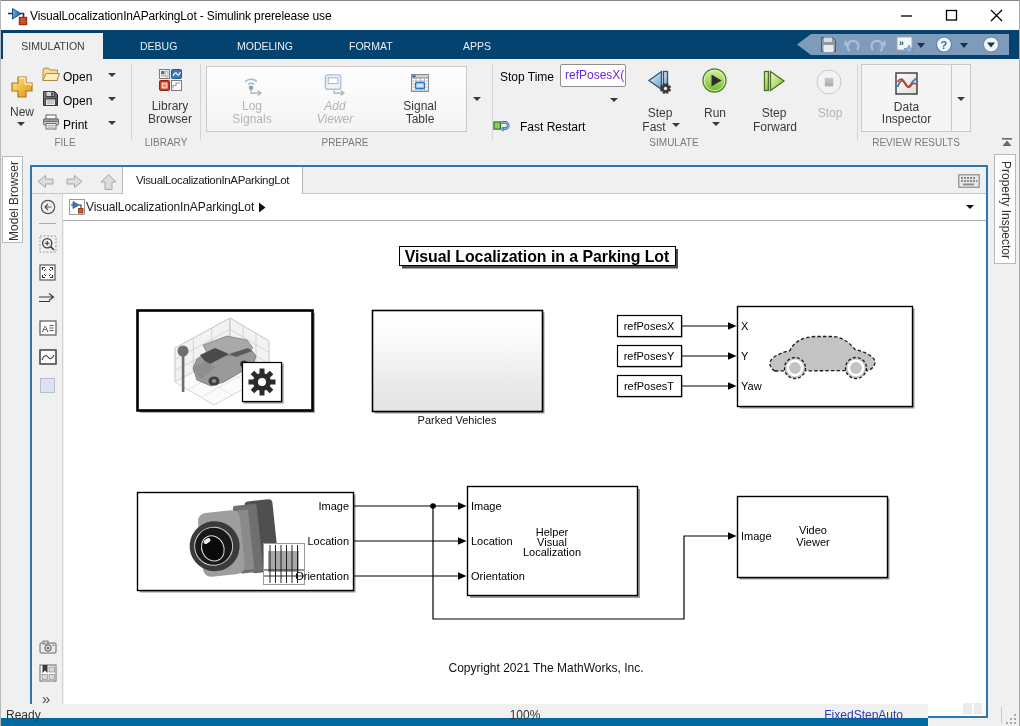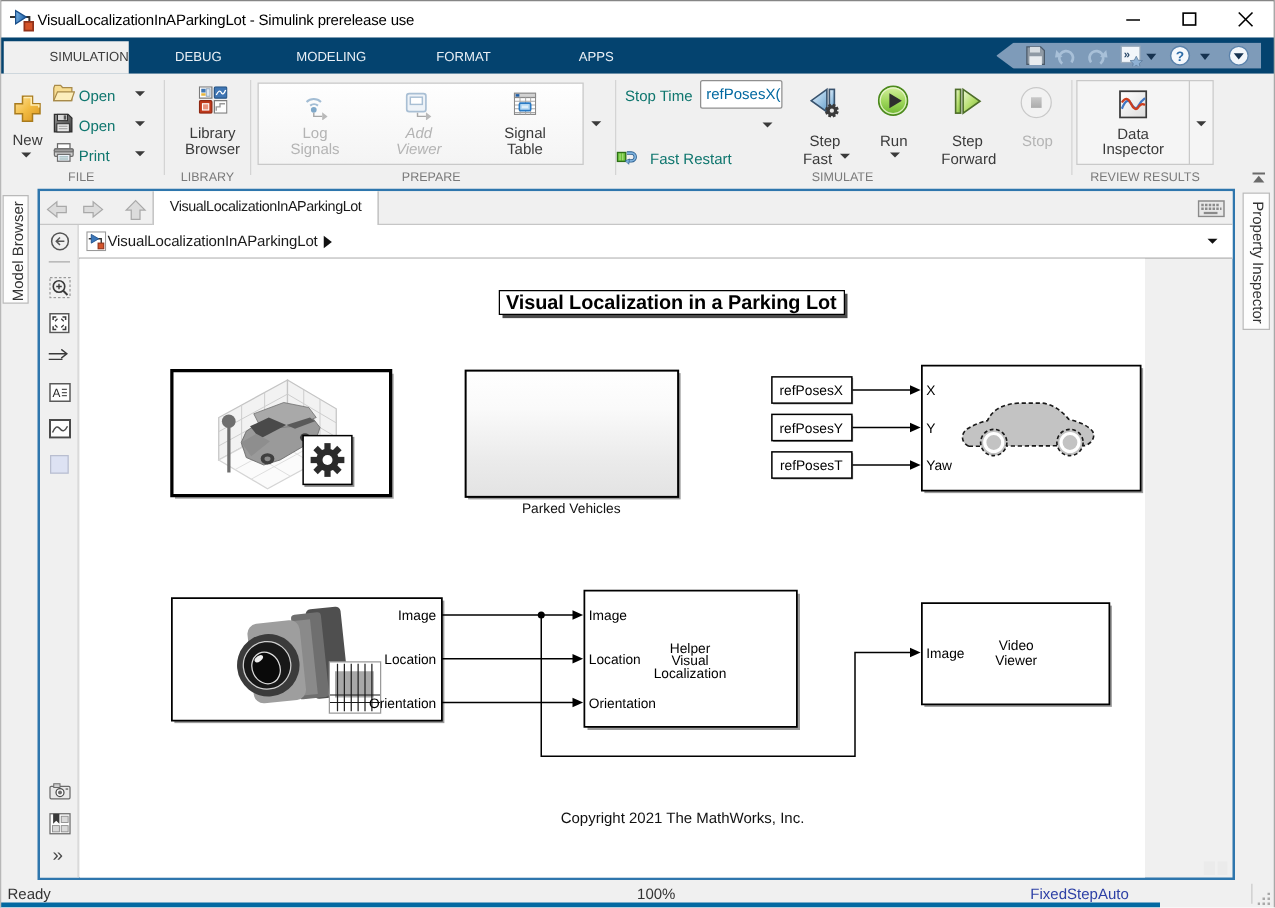--- a/index.html
+++ b/index.html
@@ -5,44 +5,44 @@
 * { margin:0; padding:0; box-sizing:border-box; }
 html,body { width:1020px; height:726px; overflow:hidden; }
 body { font-family:"Liberation Sans", sans-serif; position:relative; background:#f0f0f0; }
 .abs { position:absolute; }
 
 #titlebar { left:0; top:0; width:1020px; height:30px; background:#ffffff; border-top:1px solid #868686; border-left:1px solid #aaa; border-right:1px solid #aaa; }
 #titletext { left:29px; top:8px; font-size:12px; letter-spacing:-0.15px; color:#000; }
 
 #ribbontabs { left:0; top:30px; width:1020px; height:29px; background:#04436f; }
 .rtab { position:absolute; top:4px; height:25px; line-height:25px; font-size:10.5px; color:#eaf0f6; }
-#tab-active { left:3px; top:3px; width:100px; height:26px; background:#f0f0f0; color:#3c3c3c; text-align:right; line-height:27px; font-size:10.5px; position:absolute; }
+#tab-active { left:3px; top:3px; width:100px; height:26px; background:#f0f0f0; color:#3c3c3c; text-align:center; line-height:27px; font-size:10.5px; position:absolute; }
 
 #toolbar { left:0; top:59px; width:1020px; height:92px; background:#f0f0f0; }
 .glabel { position:absolute; top:78px; font-size:10px; color:#7a7a7a; text-align:center; }
 .gsep { position:absolute; top:5px; height:76px; width:1px; background:#d4d4d4; }
-.blabel { position:absolute; font-size:12px; color:#0f766e; }
+.blabel { position:absolute; font-size:12px; color:#000000; }
 .blabel2 { position:absolute; font-size:12px; color:#3a3a3a; text-align:center; }
 .dis { color:#b4b4b4 !important; }
 .dd { position:absolute; width:0; height:0; border-left:4px solid transparent; border-right:4px solid transparent; border-top:4px solid #3a3a3a; }
 
 #editorwrap { left:0; top:151px; width:1020px; height:553px; background:#f0f0f0; }
 #mbtab { left:2px; top:5px; width:21px; height:87px; background:#fdfdfd; border:1px solid #b9b9b9; }
 #mbtab span { position:absolute; left:-34px; top:37px; transform:rotate(-90deg); font-size:12px; color:#333; white-space:nowrap; width:90px; text-align:center;}
 #pitab { left:994px; top:3px; width:22px; height:110px; background:#fdfdfd; border:1px solid #b9b9b9; }
 #pitab span { position:absolute; left:-40px; top:48px; transform:rotate(90deg); font-size:12px; color:#333; white-space:nowrap; width:102px; text-align:center; }
-#editor { left:30px; top:0px; width:958px; height:553px; border:2px solid #2e76ad; background:#f0f0f0; }
+#editor { left:30px; top:14px; width:958px; height:553px; border:2px solid #2e76ad; background:#f0f0f0; }
 #tabbar { left:0; top:0; width:954px; height:27px; background:#f0f0f0; border-bottom:1px solid #c6c6c6; }
 #doctab { position:absolute; left:90px; top:0px; width:181px; height:27px; background:#ffffff; border-left:1px solid #b4b4b4; border-right:1px solid #b4b4b4; text-align:center; line-height:27px; font-size:11.5px; letter-spacing:-0.35px; color:#1a1a1a; }
 #breadcrumb { left:31px; top:27px; width:923px; height:27px; background:#ffffff; border-bottom:1px solid #b0b0b0; }
 #bctext { position:absolute; left:23px; top:6px; font-size:12px; letter-spacing:-0.1px; color:#1a1a1a; }
 #palette { left:0; top:27px; width:31px; height:522px; background:#f0f0f0; border-right:1px solid #d2d2d2; }
-#canvas { left:32px; top:54px; width:852px; height:495px; background:#ffffff; }
-
-#statusbar { left:0; top:704px; width:928px; height:22px; background:#f0f0f0; border-bottom:4px solid #0369a1; }
+#canvas { left:32px; top:54px; width:922px; height:495px; background:#ffffff; }
+
+#statusbar { left:0; top:704px; width:928px; height:22px; background:#f0f0f0; border-bottom:8px solid #0369a1; }
 #statusbar .ready { position:absolute; left:6px; top:4px; font-size:12px; color:#333; }
 #statusbar .zoom { position:absolute; left:495px; top:4px; width:60px; text-align:center; font-size:12px; color:#333; }
 #statusbar .solver { position:absolute; right:25px; top:4px; font-size:12px; color:#2c3fa5; }
 </style>
 </head>
 <body>
 <div class="abs" id="titlebar">
   <svg class="abs" style="left:5px;top:4px;" width="22" height="22" viewBox="0 0 22 22">
     <path d="M2 8.5 h4" stroke="#333" stroke-width="1.6" fill="none"></path>
     <path d="M14 8.5 h3.5 v5" stroke="#333" stroke-width="1.6" fill="none"></path>
@@ -194,21 +194,21 @@
     </g>
     <rect x="4.5" y="8.5" width="9" height="6" rx="1" fill="#b4d7f2" stroke="#2a7ac4" stroke-width="1.3"></rect>
     <rect x="6.5" y="10.5" width="5" height="2" fill="#ddeefa"></rect>
   </svg>
   <div class="blabel2" style="left:390px;top:41px;width:60px;line-height:13px;">Signal<br>Table</div>
   <div class="dd" style="left:473px;top:38px;"></div>
   <div class="glabel" style="left:305px;width:80px;">PREPARE</div>
   <div class="gsep" style="left:492px;"></div>
 
   <div class="blabel" style="left:500px;top:11px;">Stop Time</div>
-  <div class="abs" style="left:560px;top:5px;width:66px;height:23px;background:#fff;border:1px solid #8f8f8f;border-radius:2px;font-size:12px;color:#0369a1;line-height:21px;padding-left:4px;overflow:hidden;">refPosesX(</div>
+  <div class="abs" style="left:560px;top:5px;width:66px;height:23px;background:#fff;border:1px solid #8f8f8f;border-radius:2px;font-size:12px;color:#6d28d9;line-height:21px;padding-left:4px;overflow:hidden;">refPosesX(</div>
   <div class="dd" style="left:610px;top:39px;"></div>
   <svg class="abs" style="left:493px;top:60px;" width="17" height="14" viewBox="0 0 19 15">
     <rect x="1" y="3" width="7.5" height="8" fill="#6abf3a" stroke="#2d7016" stroke-width="1.2"></rect>
     <line x1="3.4" y1="4" x2="3.4" y2="10" stroke="#a8e07e" stroke-width="1.1"></line>
     <line x1="5.8" y1="4" x2="5.8" y2="10" stroke="#a8e07e" stroke-width="1.1"></line>
     <path d="M9.5 3.5 h4 a3.5 3.5 0 0 1 3.5 3.5 a3.5 3.5 0 0 1 -3.5 3.5 h-3" fill="none" stroke="#2c5f8f" stroke-width="3"></path>
     <path d="M9.5 3.5 h4 a3.5 3.5 0 0 1 3.5 3.5 a3.5 3.5 0 0 1 -3.5 3.5 h-3" fill="none" stroke="#7fb2dd" stroke-width="1.6"></path>
     <path d="M11.5 14 l-4 -3.5 l4.5 -2 z" fill="#2c5f8f"></path>
     <path d="M11 13 l-2.8 -2.4 l3.1 -1.4 z" fill="#7fb2dd"></path>
   </svg>

